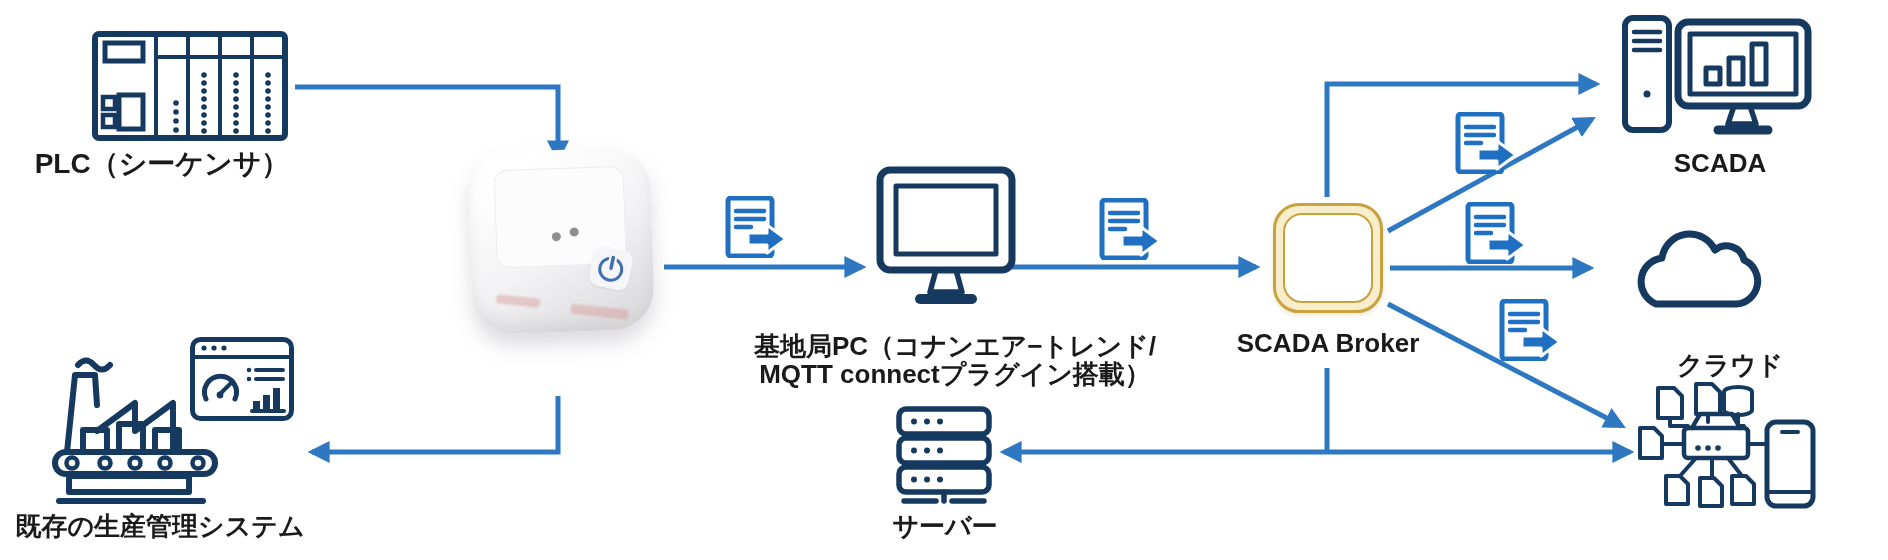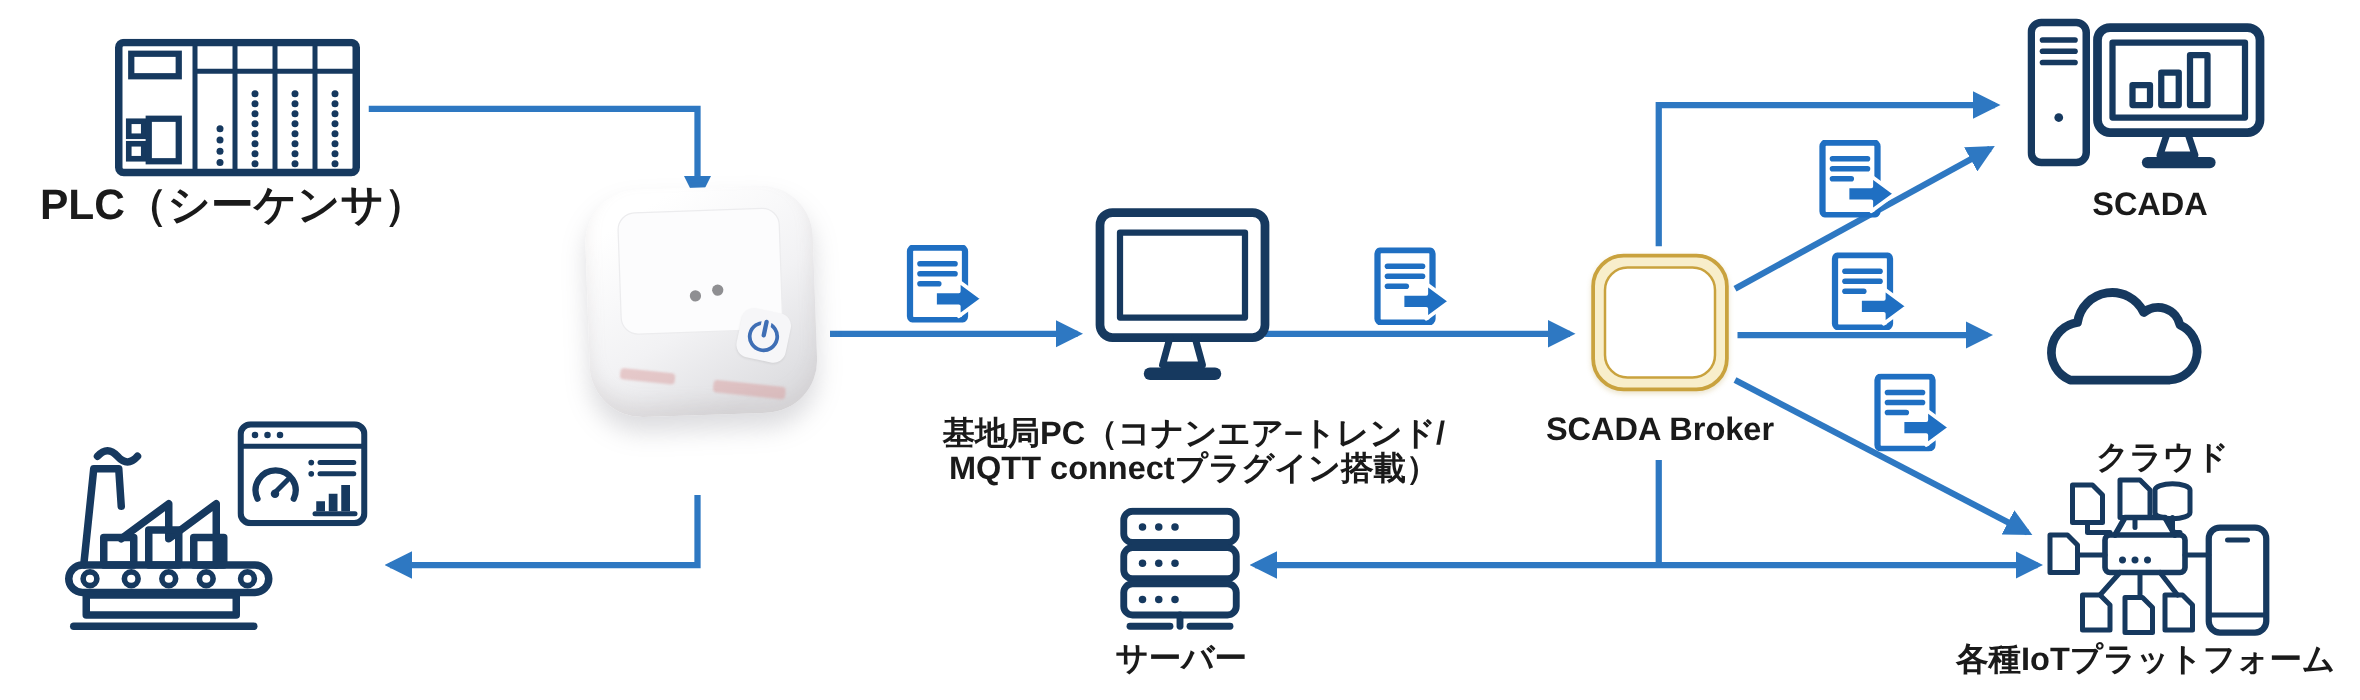--- a/index.html
+++ b/index.html
@@ -118,21 +118,21 @@
       <circle cx="176" cy="44" r="2.8"></circle>
         <circle cx="176" cy="52" r="2.8"></circle>
         <circle cx="176" cy="60" r="2.8"></circle>
         <circle cx="176" cy="68" r="2.8"></circle>
         <circle cx="176" cy="76" r="2.8"></circle>
         <circle cx="176" cy="84" r="2.8"></circle>
         <circle cx="176" cy="92" r="2.8"></circle>
         <circle cx="176" cy="100" r="2.8"></circle>
     </g>
   </svg>
-  <div class="node-label" style="left:32px;top:150px;width:280px;font-size:34px;">PLC（シーケンサ）</div>
+  <div class="node-label" style="left:22px;top:150px;width:280px;font-size:28px;">PLC（シーケンサ）</div>
 
   <div class="device">
     <div class="body"></div>
     <div class="panel"></div>
     <div class="led" style="left:82px;top:82px;"></div>
     <div class="led" style="left:100px;top:78px;"></div>
     <div class="pwr">
       <svg width="40" height="40" viewBox="0 0 40 40">
         <circle cx="20" cy="21" r="11" fill="none" stroke="#3f6fb5" stroke-width="3"></circle>
         <line x1="20" y1="5" x2="20" y2="19" stroke="#f6f6f8" stroke-width="8"></line>
@@ -178,20 +178,21 @@
         <circle cx="24" cy="11" r="2.6"></circle>
         <circle cx="34" cy="11" r="2.6"></circle>
       <circle cx="30" cy="58" r="3.4"></circle>
       <circle cx="59" cy="33" r="2.3"></circle>
         <circle cx="59" cy="42" r="2.3"></circle>
       <rect x="63" y="64" width="7" height="8"></rect>
       <rect x="73" y="58" width="7" height="14"></rect>
       <rect x="83" y="51" width="7" height="21"></rect>
     </g>
   </svg>
+  <div class="node-label" style="left:5px;top:512px;width:310px;">既存の生産管理システム</div>
 
   <svg class="abs icon-svg" style="left:876px;top:166px" width="140" height="148" viewBox="0 0 140 148">
     <g stroke="#16395F" fill="none" stroke-linejoin="round" stroke-linecap="round">
       <rect x="4" y="4" width="132" height="100" rx="10" stroke-width="7"></rect>
       <rect x="20" y="20" width="100" height="68" stroke-width="5"></rect>
       <path d="M60,104 L54,126 L86,126 L80,104" stroke-width="5.5"></path>
       <line x1="44" y1="133" x2="96" y2="133" stroke-width="10"></line>
     </g>
   </svg>
   <div class="node-label" style="left:660px;top:332px;width:590px;">基地局PC（コナンエア−トレンド/</div>
@@ -247,21 +248,20 @@
       <rect x="171" y="50" width="46" height="84" rx="9" stroke-width="5"></rect>
       <line x1="186" y1="60" x2="202" y2="60"></line>
       <line x1="172" y1="120" x2="216" y2="120"></line>
     </g>
     <g fill="#16395F">
       <circle cx="102" cy="76" r="2.8"></circle>
         <circle cx="112" cy="76" r="2.8"></circle>
         <circle cx="122" cy="76" r="2.8"></circle>
     </g>
   </svg>
-  <div class="node-label" style="left:1545px;top:513px;width:343px;">各種IoTプラットフォーム</div>
 
   <svg class="abs icon-svg" style="left:896px;top:406px" width="96" height="100" viewBox="0 0 96 100">
     <g stroke="#16395F" fill="none" stroke-width="5.5" stroke-linejoin="round" stroke-linecap="round">
       <rect x="3" y="3" width="90" height="25" rx="7"></rect>
       <rect x="3" y="32" width="90" height="25" rx="7"></rect>
       <rect x="3" y="61" width="90" height="25" rx="7"></rect>
       <line x1="48" y1="86" x2="48" y2="95"></line>
       <line x1="8" y1="95" x2="40" y2="95"></line>
       <line x1="56" y1="95" x2="88" y2="95"></line>
     </g>

